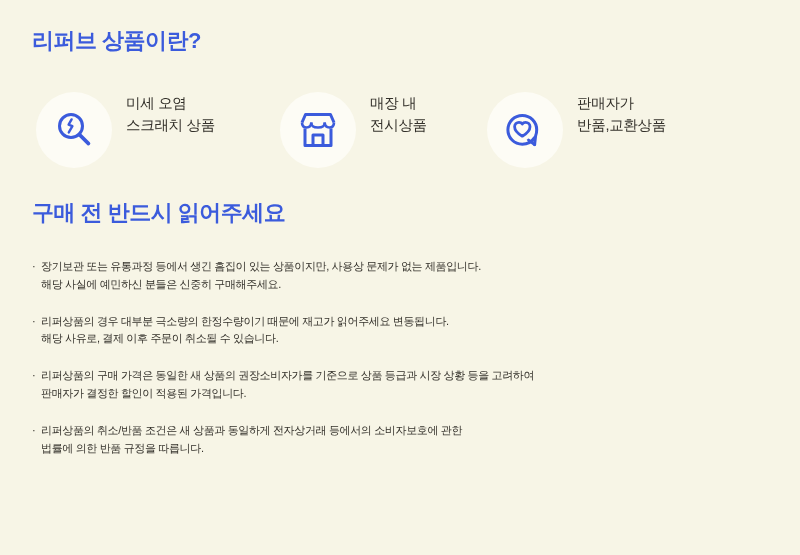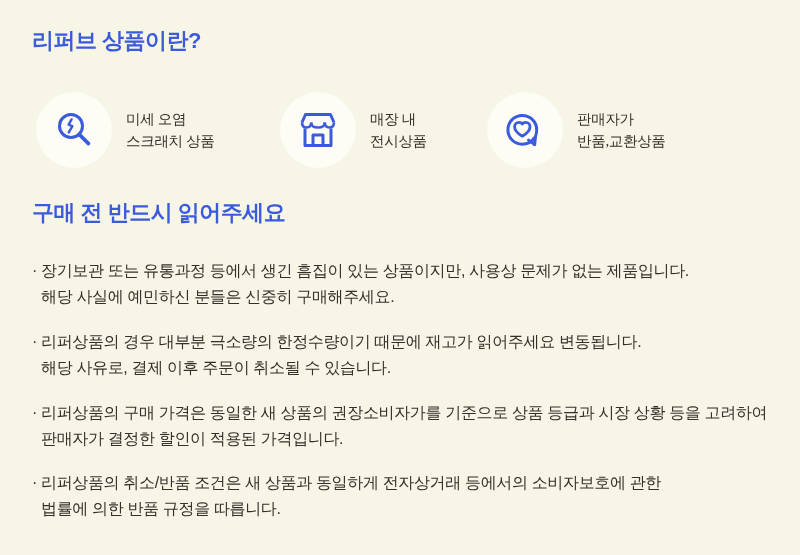--- a/index.html
+++ b/index.html
@@ -49,23 +49,22 @@
     position: absolute;
     left: 32px;
     top: 92px;
     width: 740px;
     height: 78px;
   }
   .feature {
     position: absolute;
     top: 0;
     display: flex;
-    align-items: center;
+    align-items: flex-start;
     gap: 14px;
-    font-family: Liberation Serif, serif;
   }
   .feature-1 { left: 4px; }
   .feature-2 { left: 248px; }
   .feature-3 { left: 455px; }
 
   .feature-badge {
     width: 76px;
     height: 76px;
     border-radius: 50%;
     background: #FDFCF5;
@@ -92,21 +91,21 @@
   
   .notice-list {
     position: absolute;
     left: 32px;
     top: 258px;
     width: 736px;
   }
   .notice-item {
     position: relative;
     margin-bottom: 19px;
-    font-size: 16px;
+    font-size: 11px;
     line-height: 1.62;
     color: #33302A;
     letter-spacing: -0.35px;
   }
   .notice-item:last-child { margin-bottom: 0; }
 
   .notice-line {
     display: block;
     white-space: nowrap;
   }

